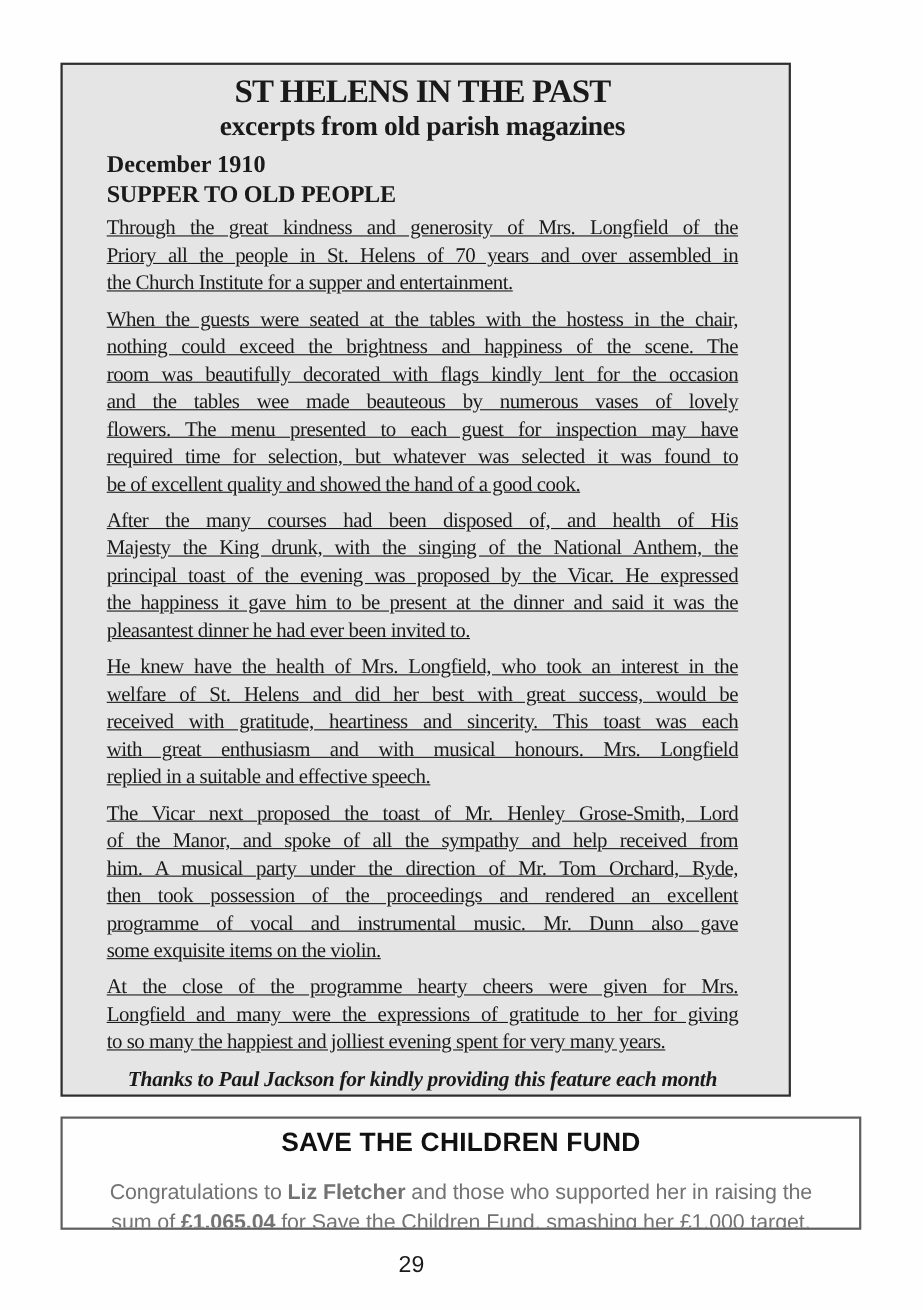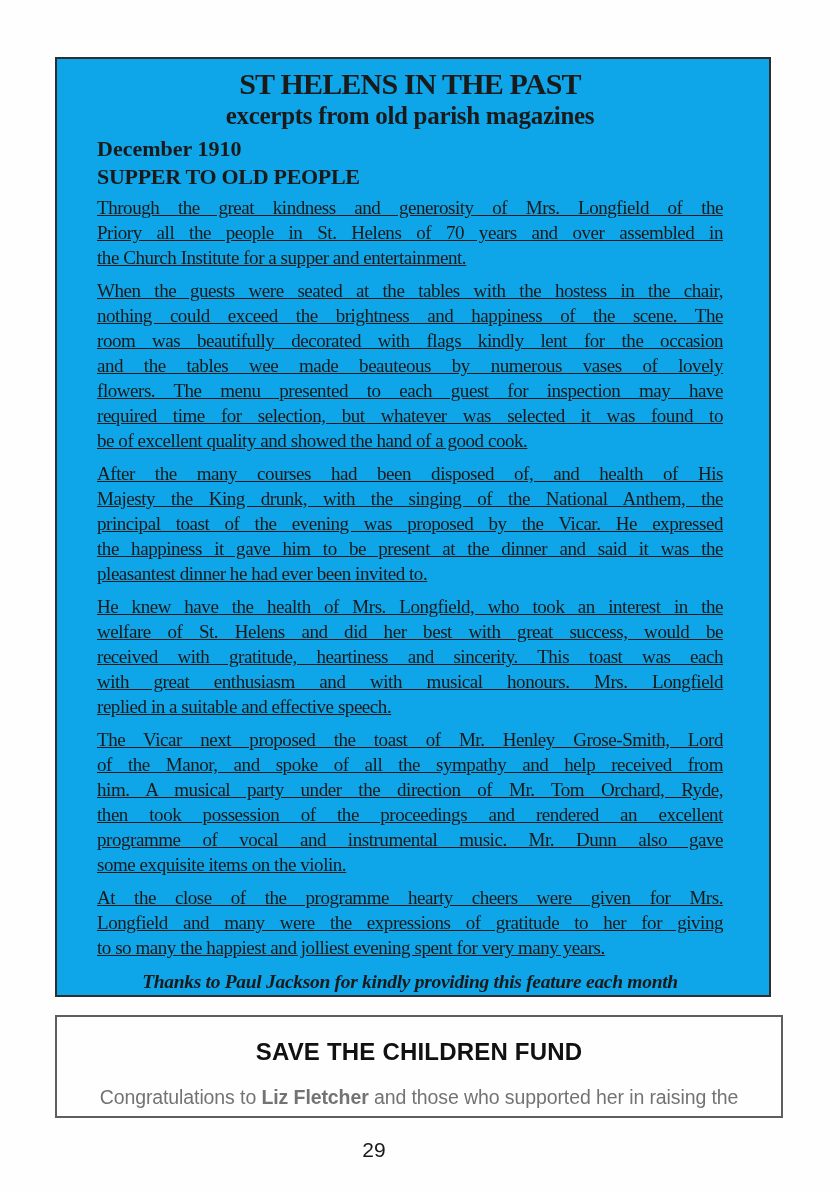--- a/index.html
+++ b/index.html
@@ -15,25 +15,25 @@
     color: #1a1a1a;
     font-family: "Liberation Serif", "DejaVu Serif", serif;
     overflow: hidden;
   }
 
   
   .article-box {
     position: absolute;
     left: 55px;
     top: 57px;
-    width: 716px;
+    width: 664px;
     height: 940px;
     box-sizing: border-box;
     border: 2px solid #2e2e2e;
-    background: #0ea5e9;
+    background: #e5e5e5;
     padding: 8px 46px 0 40px;
     overflow: hidden;
   }
   .article-title {
     margin: 0;
     text-align: center;
     font-size: 30px;
     line-height: 34px;
     font-weight: 700;
     letter-spacing: -0.8px;
@@ -89,21 +89,21 @@
     position: absolute;
     left: 55px;
     top: 1015px;
     width: 728px;
     height: 103px;
     box-sizing: border-box;
     border: 2px solid #5e5e5e;
     background: #fefefe;
     font-family: "Liberation Sans", "DejaVu Sans", sans-serif;
     text-align: center;
-    padding-top: 19px;
+    padding-top: 6px;
     overflow: hidden;
   }
   .scf-title {
     margin: 0;
     font-size: 24px;
     line-height: 32px;
     font-weight: 700;
     letter-spacing: 0.2px;
     color: #111111;
   }

